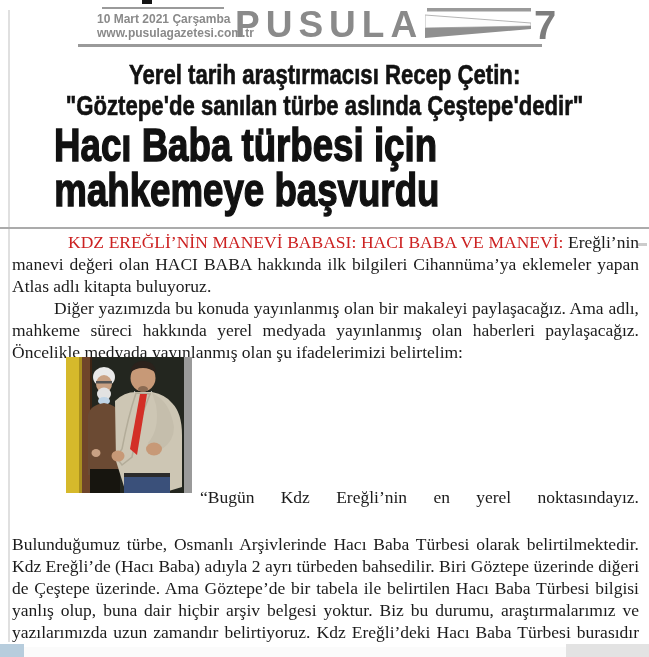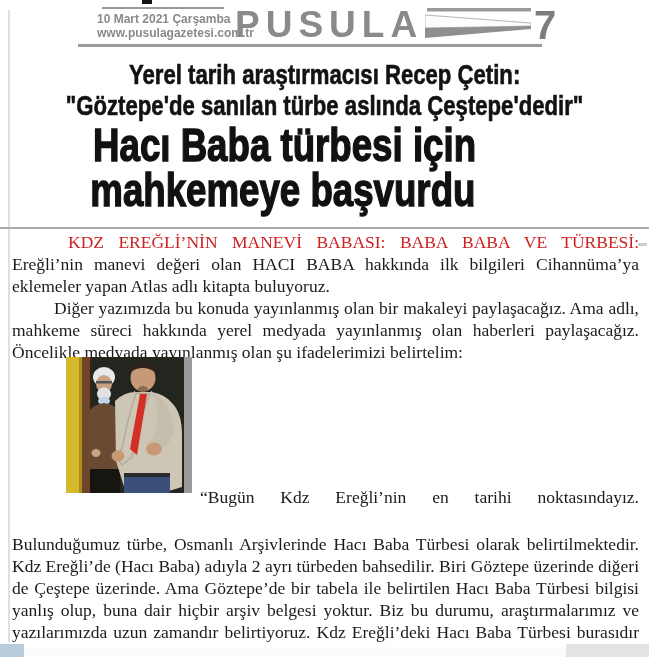--- a/index.html
+++ b/index.html
@@ -20,21 +20,21 @@
   .header .date-block{position:absolute;left:19px;top:7px;color:var(--gray,#8a8a8a);font-size:12px;font-weight:bold;line-height:14px;white-space:nowrap;}
   .header .masthead{position:absolute;left:157px;top:0px;color:var(--gray,#8a8a8a);font-size:37px;font-weight:bold;letter-spacing:6px;line-height:40px;}
   .header .logo{position:absolute;left:347px;top:2px;}
   .header .pageno{position:absolute;left:456px;top:-2px;color:#7d7d7d;font-size:40px;font-weight:bold;line-height:44px;}
   .header .bottom-rule{position:absolute;left:0;top:39px;width:464px;height:3px;background:#9a9a9a;}
   
   .subhead{position:absolute;left:0;top:60px;width:649px;text-align:center;
     font-family:"Liberation Sans",sans-serif;font-weight:bold;color:#121212;}
   .subhead .ln{display:inline-block;transform:scaleX(0.82);transform-origin:center;
     font-size:27px;line-height:31px;-webkit-text-stroke:0.6px currentColor;white-space:nowrap;}
-  .headline{position:absolute;left:0;top:122px;width:530px;text-align:right;
+  .headline{position:absolute;left:0;top:122px;width:530px;text-align:left;
     font-family:"Liberation Sans",sans-serif;font-weight:bold;color:#111111;}
   .headline .ln{display:inline-block;transform:scaleX(0.78);transform-origin:center;
     font-size:47px;line-height:45px;-webkit-text-stroke:1.4px currentColor;white-space:nowrap;}
   .divider{position:absolute;left:0;top:227px;width:649px;height:2px;background:#ababab;}
   
   .lead, .p2, .quote-rest{
     position:absolute;left:12px;width:627px;margin:0;
     font-size:17.5px;line-height:22px;text-align:justify;color:#1b1b1b;
   }
   .lead{top:231px;text-indent:56px;}
@@ -80,21 +80,21 @@
   </div>
 
   <div class="headline">
     <span class="ln">Hacı Baba türbesi için</span><br>
     <span class="ln">mahkemeye başvurdu</span>
   </div>
 
   <div class="divider"></div>
 
   <p class="lead">
-    <span class="red">KDZ EREĞLİ’NİN MANEVİ BABASI: BABA BABA VE TÜRBESİ:</span>
+    <span class="red">KDZ EREĞLİ’NİN MANEVİ BABASI: HACI BABA VE MANEVİ:</span>
     <span>Ereğli’nin manevi değeri olan HACI BABA hakkında ilk bilgileri Cihannüma’ya eklemeler yapan Atlas adlı kitapta buluyoruz.</span>
   </p>
 
   <p class="p2">Diğer yazımızda bu konuda yayınlanmış olan bir makaleyi paylaşacağız. Ama adlı, mahkeme süreci hakkında yerel medyada yayınlanmış olan haberleri paylaşacağız. Öncelikle medyada yayınlanmış olan şu ifadelerimizi belirtelim:</p>
 
   <div class="photo" role="img" aria-label="Recep Çetin, bej ceket ve kırmızı kravatla el hareketi yaparken; arkasında beyaz sakallı yaşlı bir adam, solda sarı kapı çerçevesi">
     <svg width="126" height="136" viewBox="0 0 126 136" aria-hidden="true">
       <rect x="0" y="0" width="126" height="136" fill="#23261f"></rect>
       <rect x="118" y="0" width="8" height="136" fill="#9a9a9a"></rect>
       <rect x="0" y="0" width="15" height="136" fill="#d6b92b"></rect>
@@ -119,20 +119,20 @@
       <path d="M70,36 Q62,60 56,92 L50,100 L56,108 L66,100 Q72,66 84,37 Z" fill="#cdc6b4" stroke="#b3ac99" stroke-width="1.5"></path>
       <polygon points="74,37 81,37 71,98 64,92" fill="#d32f27"></polygon>
       <path d="M86,36 Q104,44 108,70 Q108,84 96,92 L86,96 L82,86 Q94,72 90,48 Z" fill="#c5beac"></path>
       <ellipse cx="52" cy="99" rx="6.5" ry="5.5" fill="#c79977"></ellipse>
       <ellipse cx="88" cy="92" rx="8" ry="6.5" fill="#c79977"></ellipse>
       <path d="M58,120 L104,116 L104,136 L58,136 Z" fill="#3a507a"></path>
       <rect x="58" y="116" width="46" height="4" fill="#2b2b2b"></rect>
     </svg>
   </div>
 
-  <p class="quote-first">“Bugün Kdz Ereğli’nin en tarihi noktasındayız.</p>
+  <p class="quote-first">“Bugün Kdz Ereğli’nin en yerel noktasındayız.</p>
   <p class="quote-rest">Bulunduğumuz türbe, Osmanlı Arşivlerinde Hacı Baba Türbesi olarak belirtilmektedir. Kdz Ereğli’de (Hacı Baba) adıyla 2 ayrı türbeden bahsedilir.  Biri Göztepe üzerinde diğeri de Çeştepe üzerinde. Ama Göztepe’de bir tabela ile belirtilen Hacı Baba Türbesi bilgisi yanlış olup, buna dair hiçbir arşiv belgesi yoktur. Biz bu durumu, araştırmalarımız ve yazılarımızda uzun zamandır belirtiyoruz. Kdz Ereğli’deki Hacı Baba Türbesi burasıdır (Çeştepe’dedir). Hacı Baba olarak belgelerde adı belirtilen kişi bu mezarlıkta medfundur</p>
 
   <div class="bottom-strip"></div>
   <div class="corner-blue"></div>
   <div class="corner-gray"></div>
 
 </div>
 
 </body></html>

